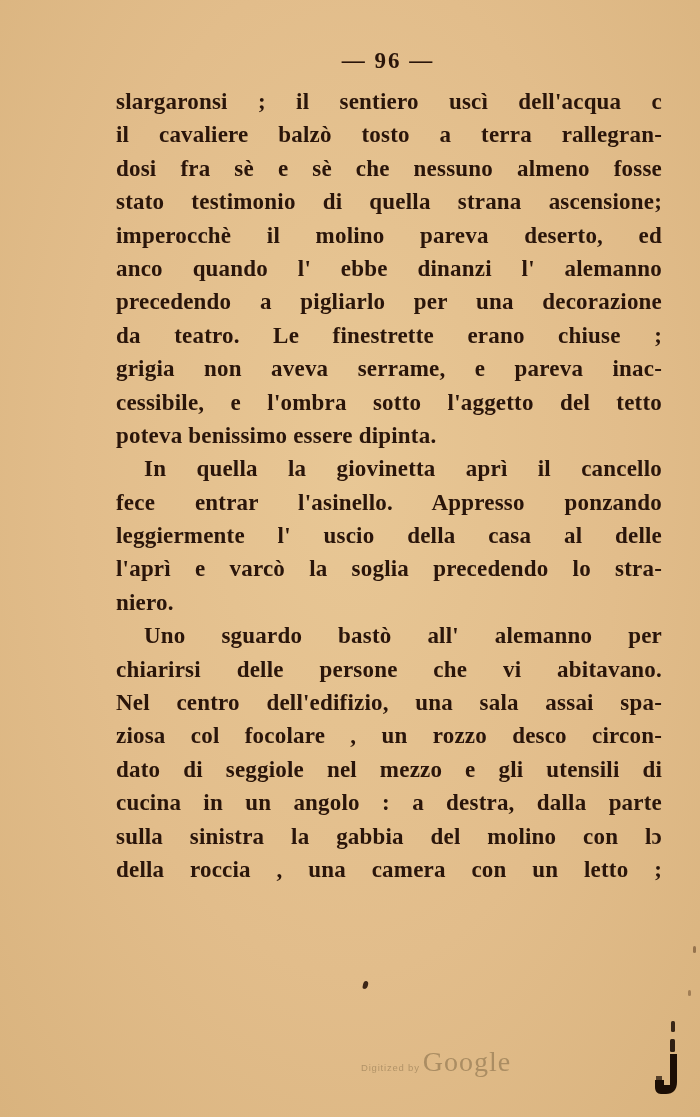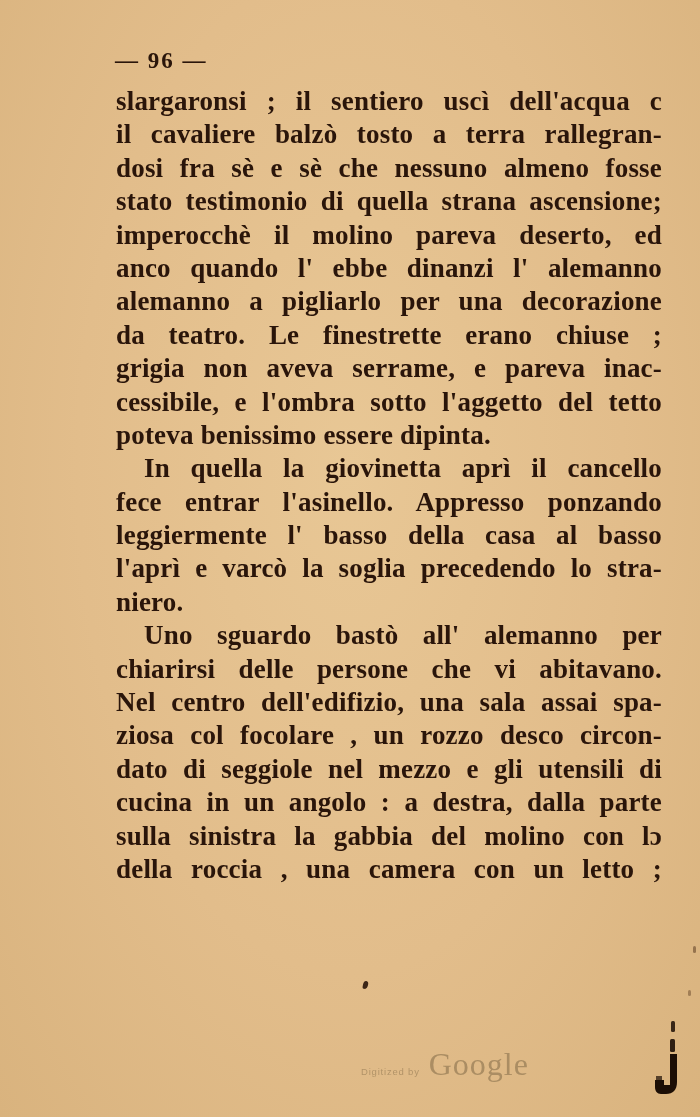--- a/index.html
+++ b/index.html
@@ -19,34 +19,35 @@
       #e8c795 0%, var(--bg, #e2bd8b) 55%, #d9b37e 100%);
     font-family: "Liberation Serif", "DejaVu Serif", serif;
     color: var(--ink, #2a150a);
     overflow: hidden;
   }
   .page-number {
     position: absolute;
     top: 48px;
     left: 115px;
     width: 546px;
+    text-align: center;
     font-size: 23px;
     font-weight: 700;
     letter-spacing: 2px;
   }
   .text-block {
     position: absolute;
     top: 85px;
     left: 116px;
     width: 546px;
   }
   .line {
     height: 33.4px;
     line-height: 33.4px;
-    font-size: 27px;
+    font-size: 23px;
     font-weight: 700;
     letter-spacing: 0.2px;
     text-align: justify;
     text-align-last: justify;
     overflow: visible;
     white-space: nowrap;
   }
   .line.para-end {
     text-align: right;
     text-align-last: left;
@@ -71,32 +72,32 @@
     border-radius: 2px;
   }
   .speck-1 { left: 693px; top: 946px; width: 3px; height: 7px; opacity: 0.55; }
   .speck-2 { left: 688px; top: 990px; width: 3px; height: 6px; opacity: 0.45; }
   .watermark {
     position: absolute;
     left: 361px;
     top: 1046px;
     display: flex;
     align-items: baseline;
-    gap: 9px;
+    gap: 3px;
     color: var(--wm, #a2865d);
     user-select: none;
   }
   .wm-prefix {
     font-size: 9.5px;
     letter-spacing: 0.8px;
     opacity: 0.75;
     font-family: "Liberation Sans", sans-serif;
   }
   .wm-logo {
-    font-size: 32px;
+    font-size: 28px;
     font-weight: 400;
     letter-spacing: 1px;
     opacity: 0.85;
     font-family: "Liberation Serif", "DejaVu Serif", serif;
   }
   .ink-artifact {
     position: absolute;
     left: 648px;
     top: 1016px;
   }
@@ -108,28 +109,28 @@
 
   <div class="page-number">— 96 —</div>
 
   <div class="text-block">
       <div class="line">slargaronsi ; il sentiero uscì dell'acqua c</div>
       <div class="line">il cavaliere balzò tosto a terra rallegran-</div>
       <div class="line">dosi fra sè e sè che nessuno almeno fosse</div>
       <div class="line">stato testimonio di quella strana ascensione;</div>
       <div class="line">imperocchè il molino pareva deserto, ed</div>
       <div class="line">anco quando l' ebbe dinanzi l' alemanno</div>
-      <div class="line">alemanno a pigliarlo per una decorazione</div>
+      <div class="line">precedendo a pigliarlo per una decorazione</div>
       <div class="line">da teatro. Le finestrette erano chiuse ;</div>
       <div class="line">grigia non aveva serrame, e pareva inac-</div>
       <div class="line">cessibile, e l'ombra sotto l'aggetto del tetto</div>
       <div class="line para-end">poteva benissimo essere dipinta.</div>
       <div class="line indent">In quella la giovinetta aprì il cancello</div>
       <div class="line">fece entrar l'asinello. Appresso ponzando</div>
-      <div class="line">leggiermente l' basso della casa al basso</div>
+      <div class="line">leggiermente l' uscio della casa al delle</div>
       <div class="line">l'aprì e varcò la soglia precedendo lo stra-</div>
       <div class="line para-end">niero.</div>
       <div class="line indent">Uno sguardo bastò all' alemanno per</div>
       <div class="line">chiarirsi delle persone che vi abitavano.</div>
       <div class="line">Nel centro dell'edifizio, una sala assai spa-</div>
       <div class="line">ziosa col focolare , un rozzo desco circon-</div>
       <div class="line">dato di seggiole nel mezzo e gli utensili di</div>
       <div class="line">cucina in un angolo : a destra, dalla parte</div>
       <div class="line">sulla sinistra la gabbia del molino con lɔ</div>
       <div class="line">della roccia , una camera con un letto ;</div>

